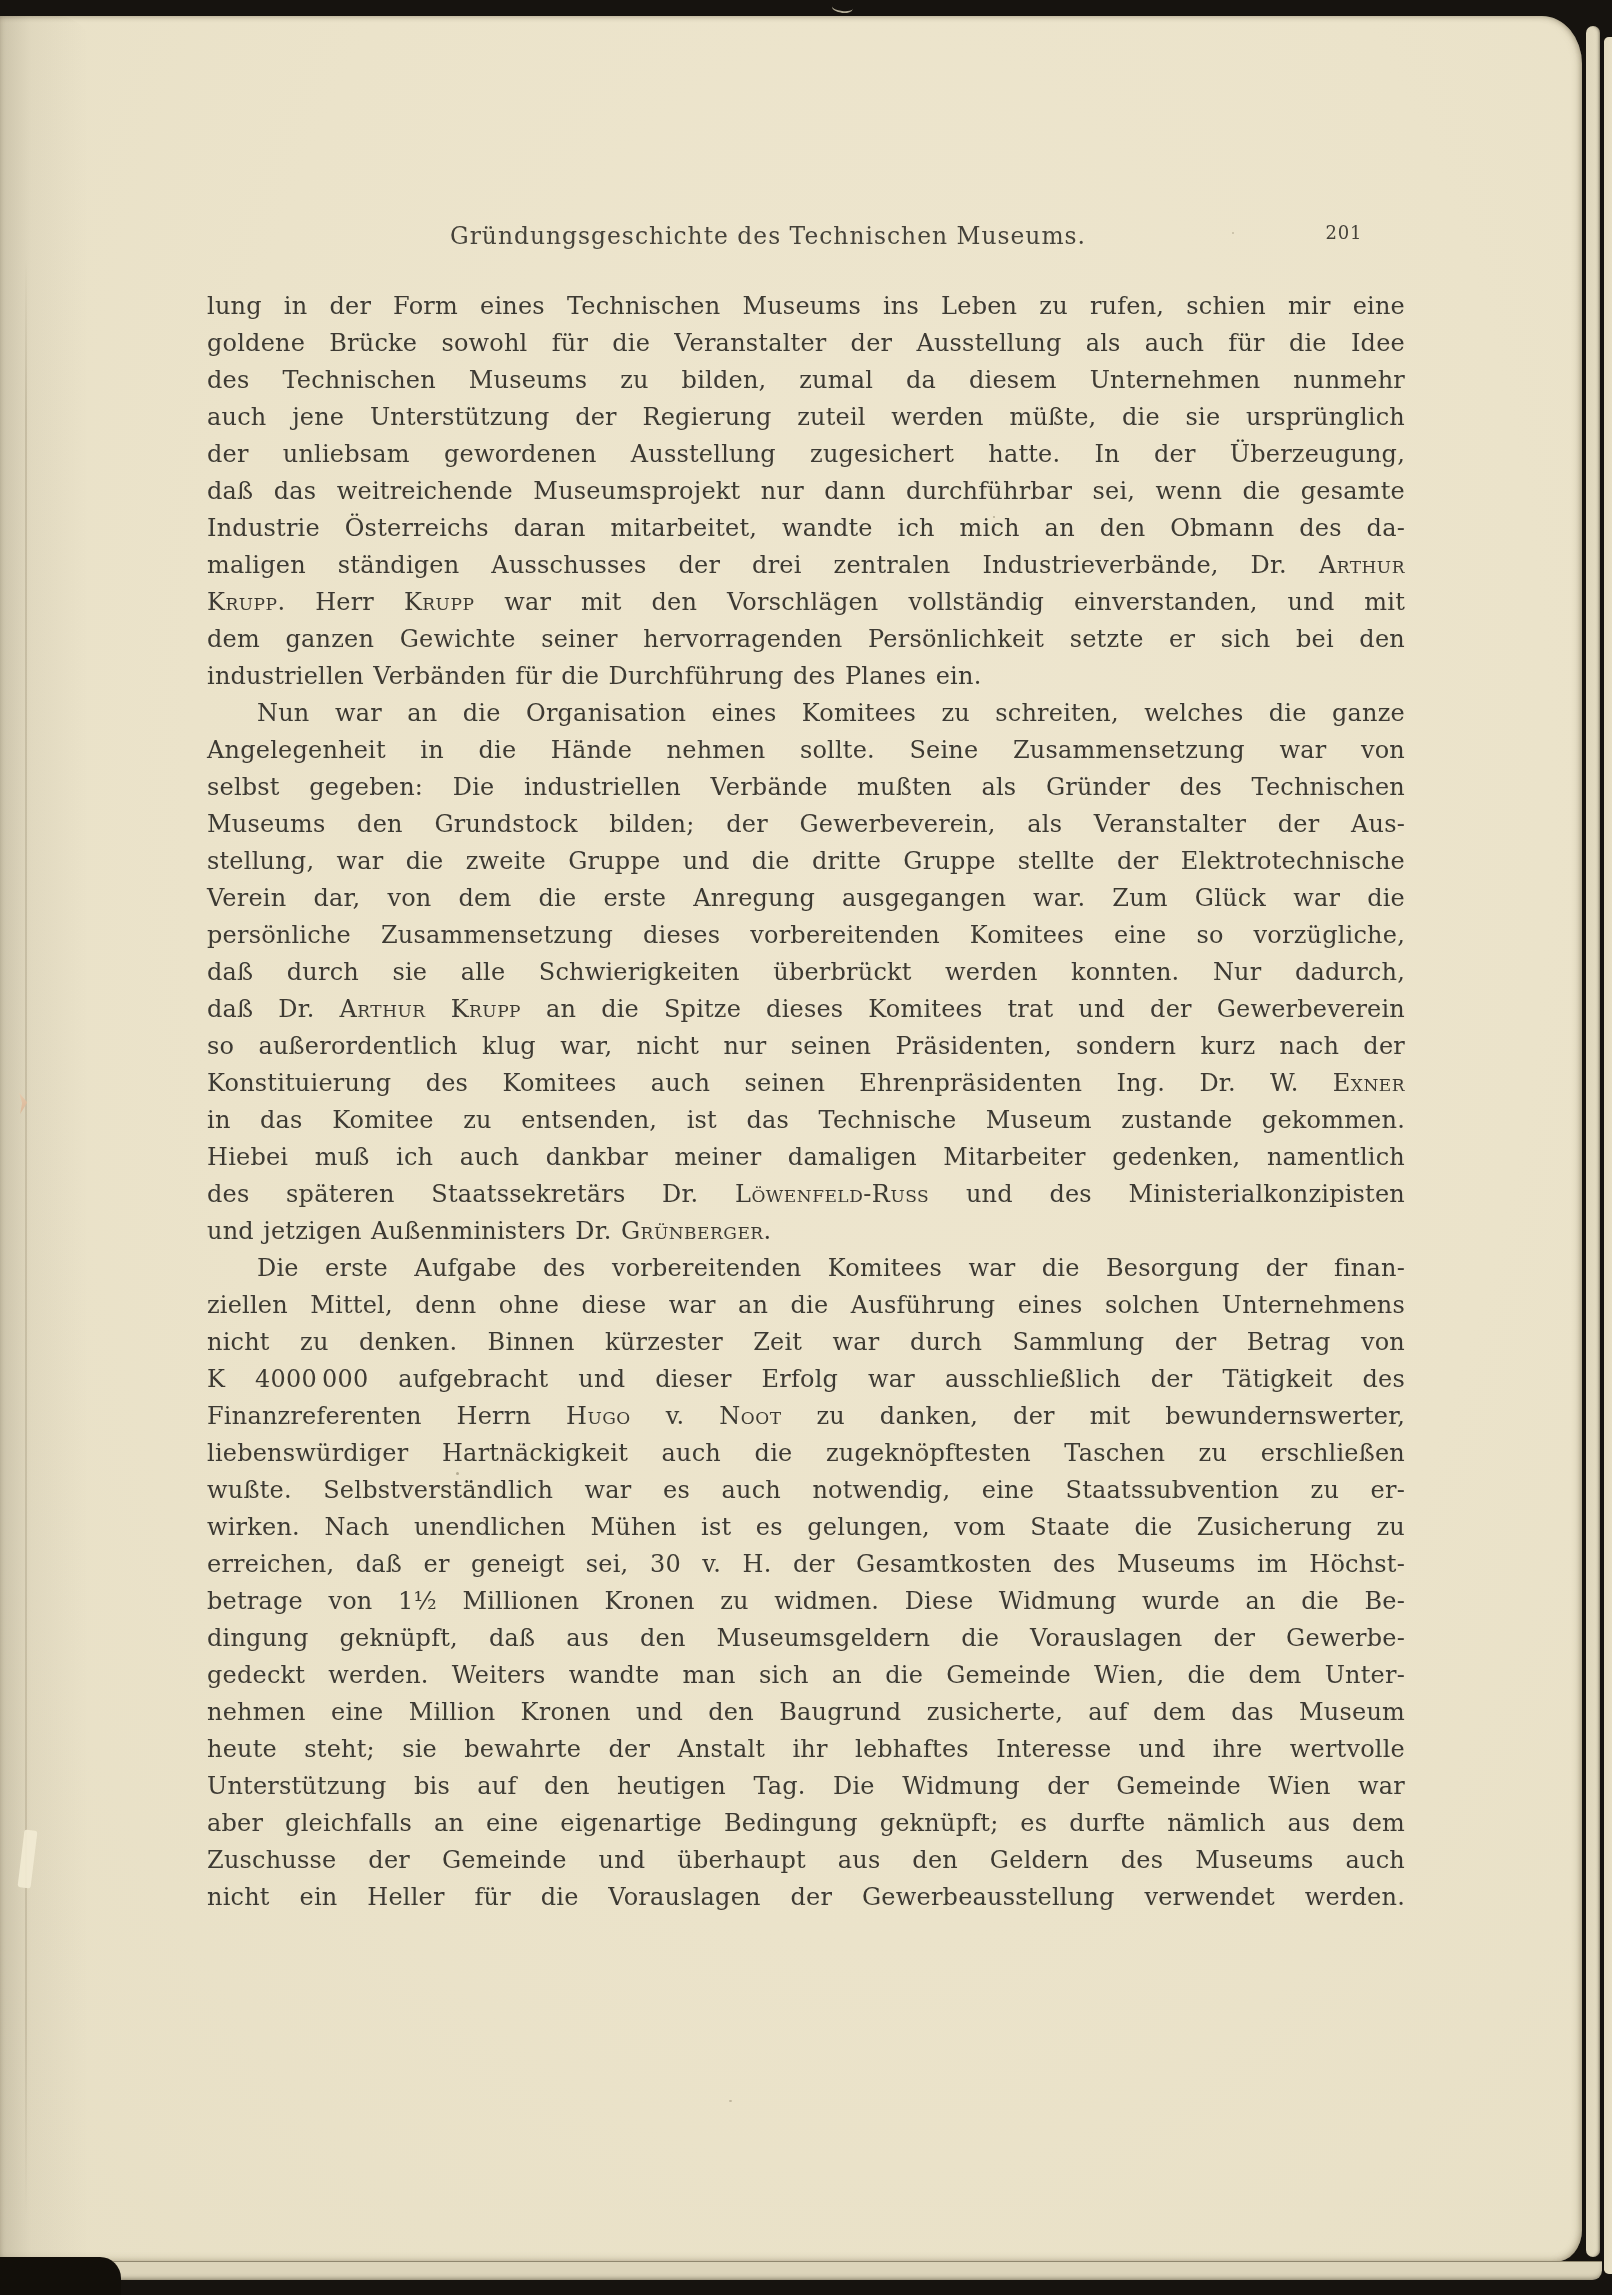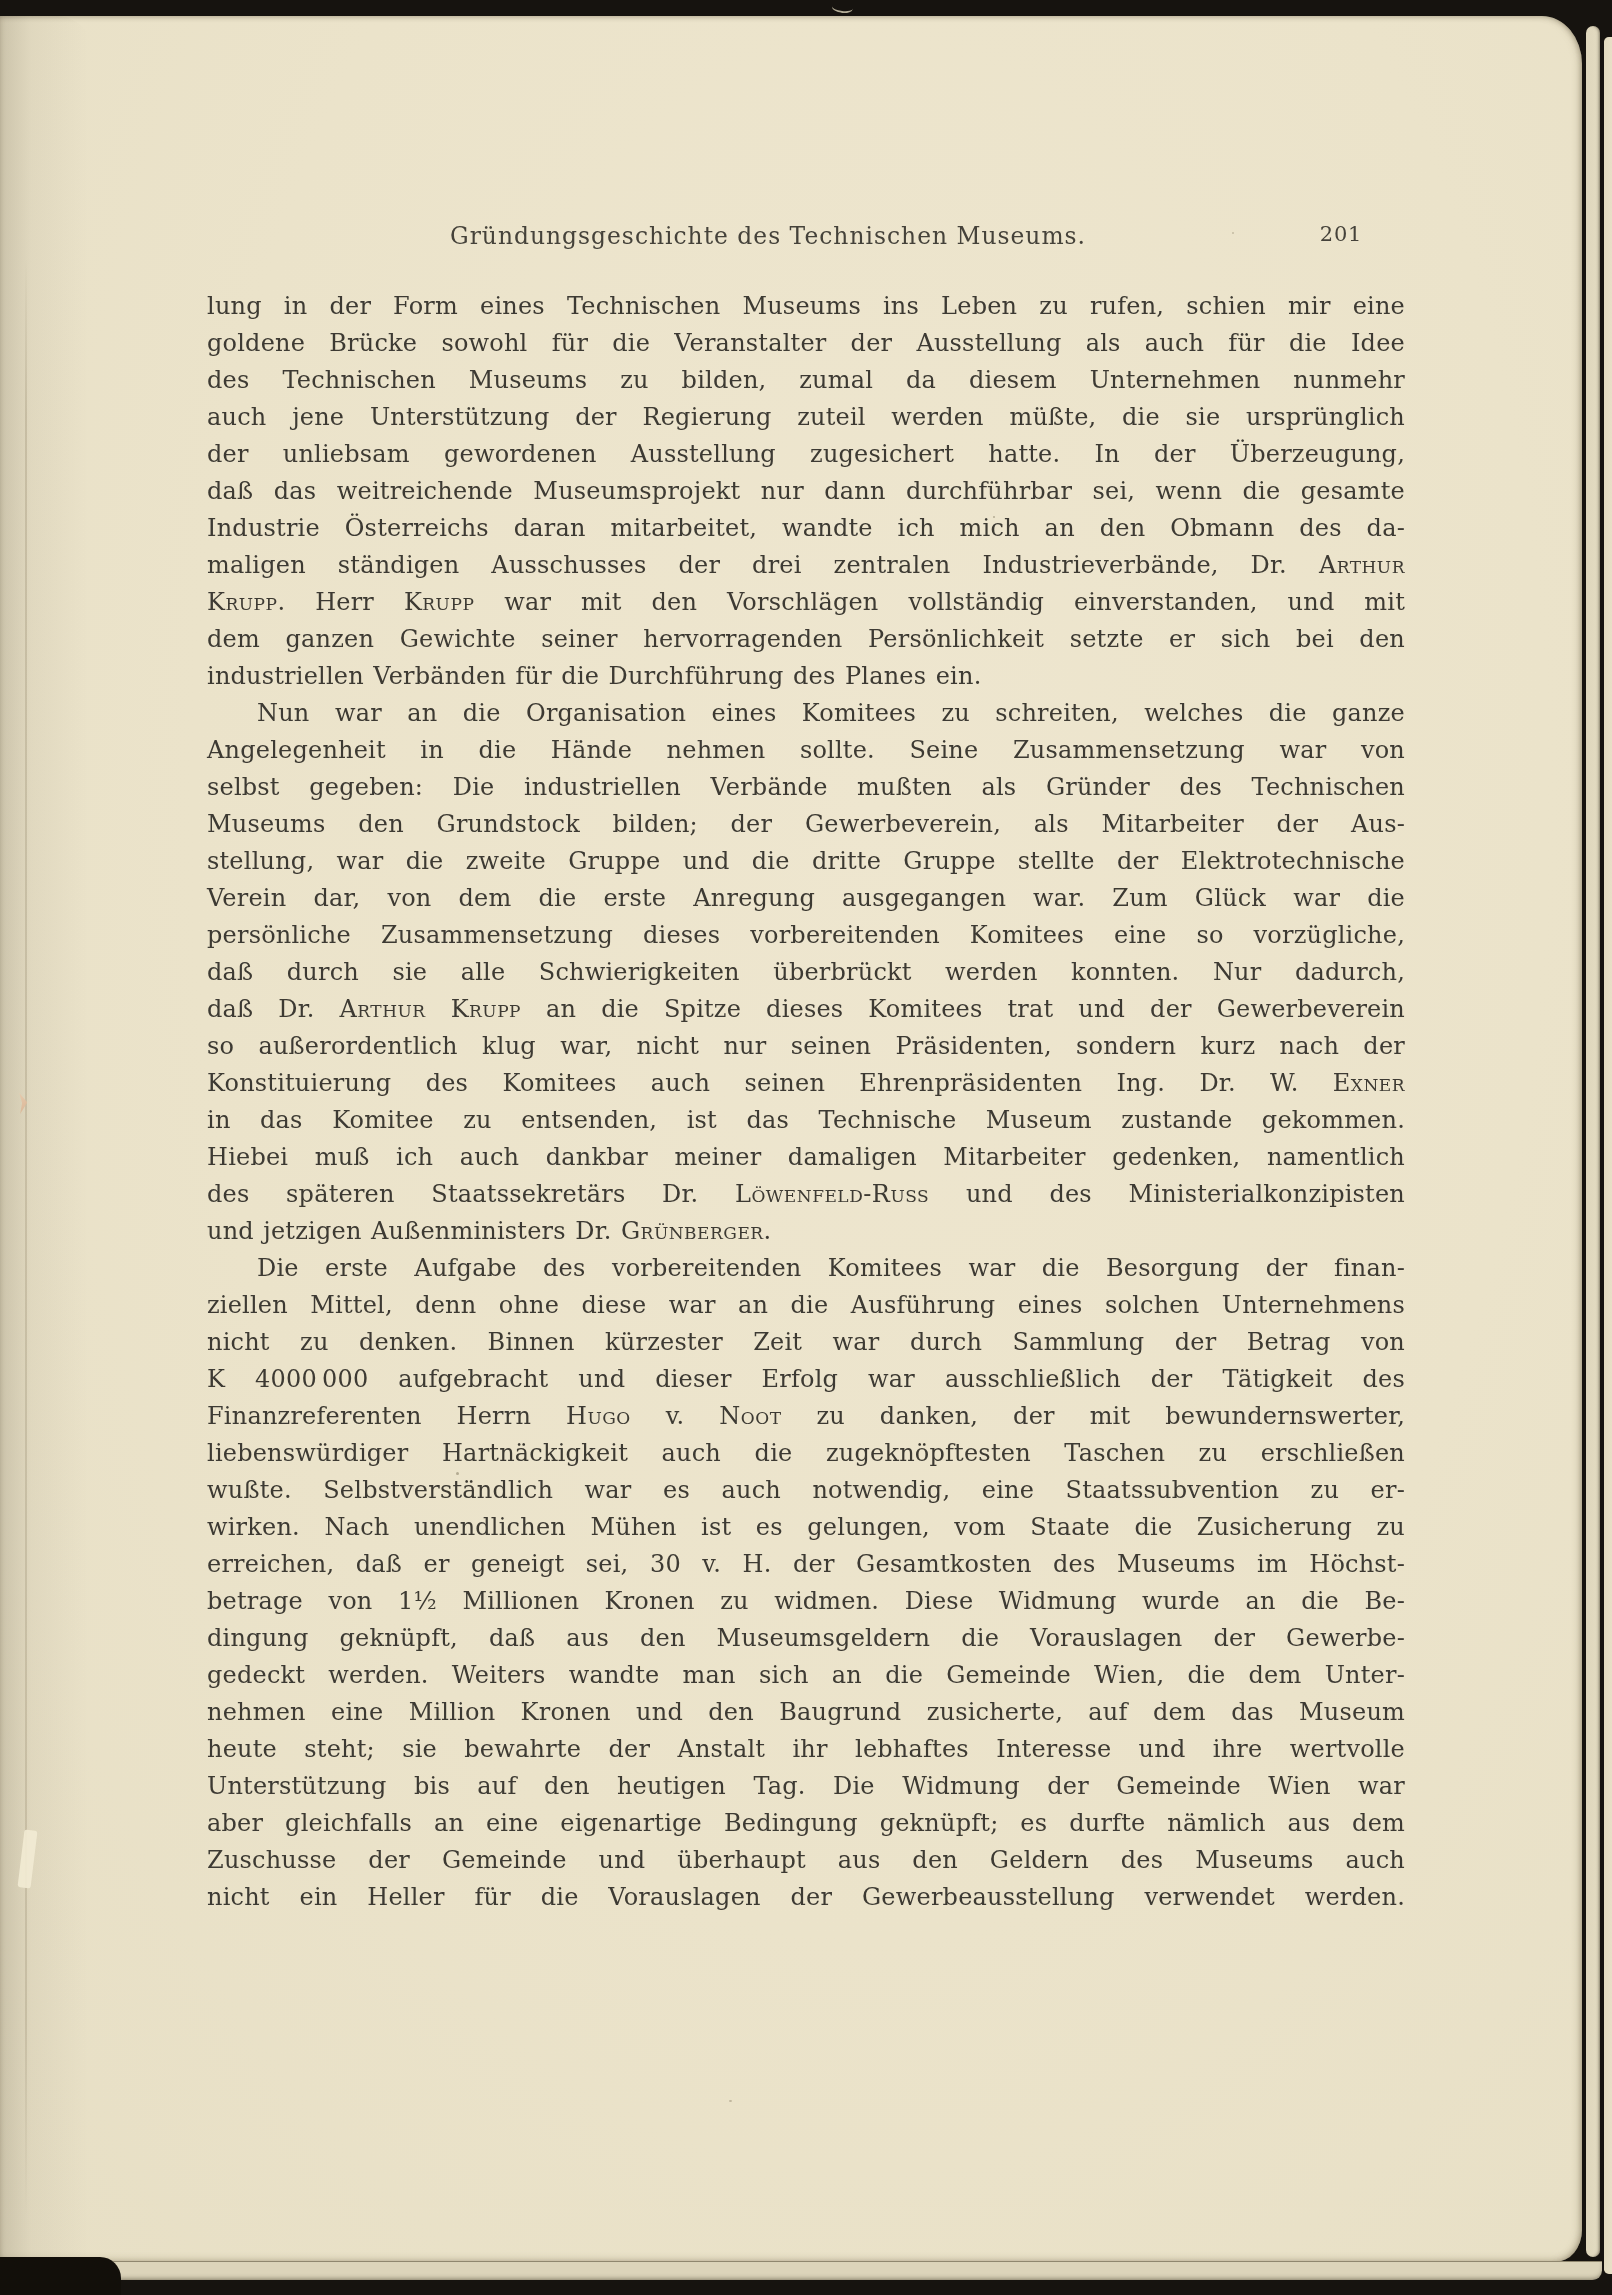--- a/index.html
+++ b/index.html
@@ -41,21 +41,21 @@
     position:absolute; left:169px; top:206px; width:1198px; height:32px;
     color:#45423a;
   }
   .header-title {
     position:absolute; left:50%; transform:translateX(-50%);
     top:0; white-space:nowrap;
     font-size:23.4px; letter-spacing:1px;
   }
   .page-number {
     position:absolute; right:4.8px; top:0;
-    font-size:21px; letter-spacing:0.8px;
+    font-size:18px; letter-spacing:0.8px;
   }
 
   
   .text-block {
     position:absolute; left:169px; top:272px; width:1198px;
     color:#3d3a33;
     font-size:24px; line-height:37px;
     letter-spacing:0.2px; word-spacing:1.6px;margin-left:38px;
   }
   .line {
@@ -143,21 +143,21 @@
         <div class="line">der unliebsam gewordenen Ausstellung zugesichert hatte. In der Überzeugung,</div>
         <div class="line">daß das weitreichende Museumsprojekt nur dann durchführbar sei, wenn die gesamte</div>
         <div class="line">Industrie Österreichs daran mitarbeitet, wandte ich mich an den Obmann des da-</div>
         <div class="line">maligen ständigen Ausschusses der drei zentralen Industrieverbände, Dr. <span class="sc">Arthur</span></div>
         <div class="line"><span class="sc">Krupp</span>. Herr <span class="sc">Krupp</span> war mit den Vorschlägen vollständig einverstanden, und mit</div>
         <div class="line">dem ganzen Gewichte seiner hervorragenden Persönlichkeit setzte er sich bei den</div>
         <div class="line no-just">industriellen Verbänden für die Durchführung des Planes ein.</div>
         <div class="line indent">Nun war an die Organisation eines Komitees zu schreiten, welches die ganze</div>
         <div class="line">Angelegenheit in die Hände nehmen sollte.  Seine Zusammensetzung war von</div>
         <div class="line">selbst gegeben: Die industriellen Verbände mußten als Gründer des Technischen</div>
-        <div class="line">Museums den Grundstock bilden; der Gewerbeverein, als Mitarbeiter der Aus-</div>
+        <div class="line">Museums den Grundstock bilden; der Gewerbeverein, als Veranstalter der Aus-</div>
         <div class="line">stellung, war die zweite Gruppe und die dritte Gruppe stellte der Elektrotechnische</div>
         <div class="line">Verein dar, von dem die erste Anregung ausgegangen war.  Zum Glück war die</div>
         <div class="line">persönliche Zusammensetzung dieses vorbereitenden Komitees eine so vorzügliche,</div>
         <div class="line">daß durch sie alle Schwierigkeiten überbrückt werden konnten.  Nur dadurch,</div>
         <div class="line">daß Dr. <span class="sc">Arthur</span> <span class="sc">Krupp</span> an die Spitze dieses Komitees trat und der Gewerbeverein</div>
         <div class="line">so außerordentlich klug war, nicht nur seinen Präsidenten, sondern kurz nach der</div>
         <div class="line">Konstituierung des Komitees auch seinen Ehrenpräsidenten Ing. Dr. W. <span class="sc">Exner</span></div>
         <div class="line">in das Komitee zu entsenden, ist das Technische Museum zustande gekommen.</div>
         <div class="line">Hiebei muß ich auch dankbar meiner damaligen Mitarbeiter gedenken, namentlich</div>
         <div class="line">des späteren Staatssekretärs Dr. <span class="sc">Löwenfeld-Russ</span> und des Ministerialkonzipisten</div>

